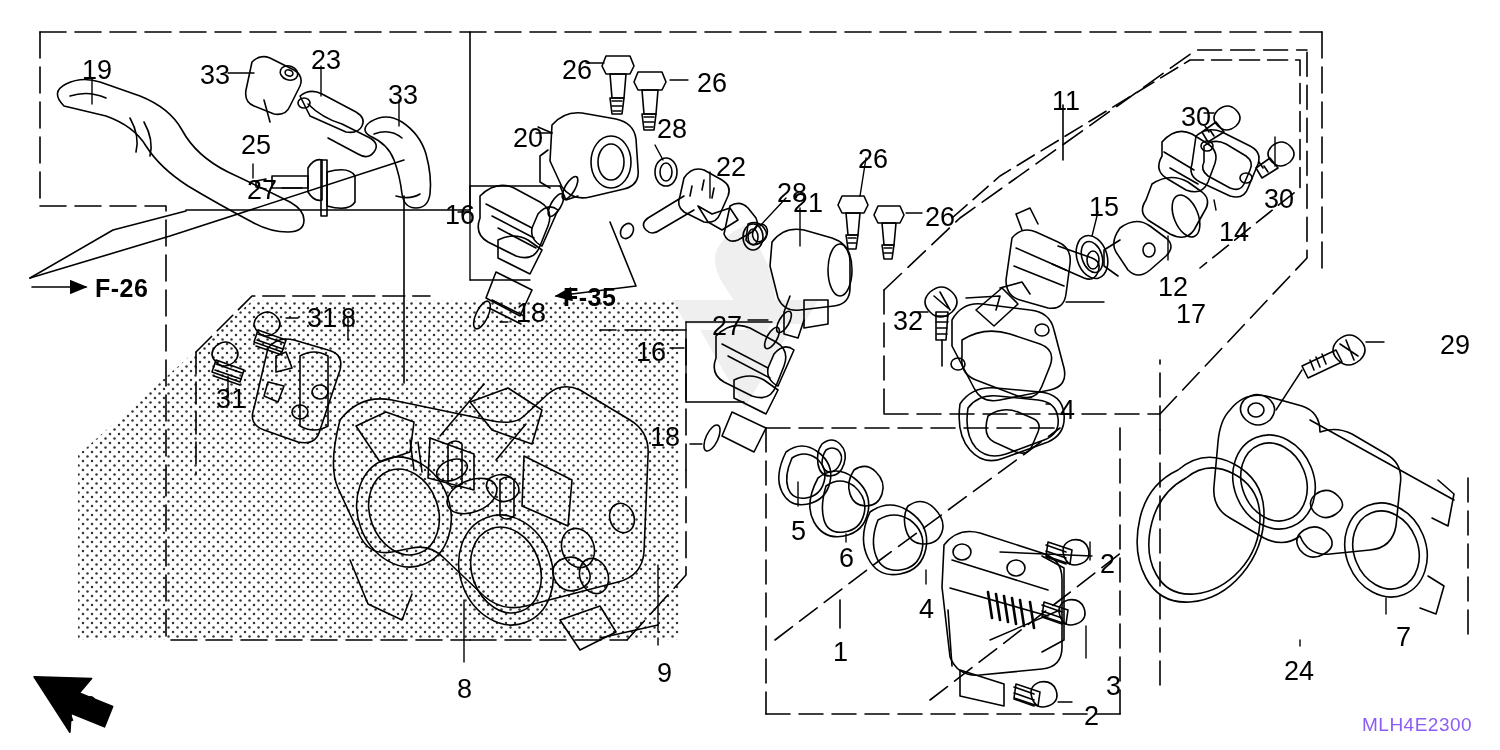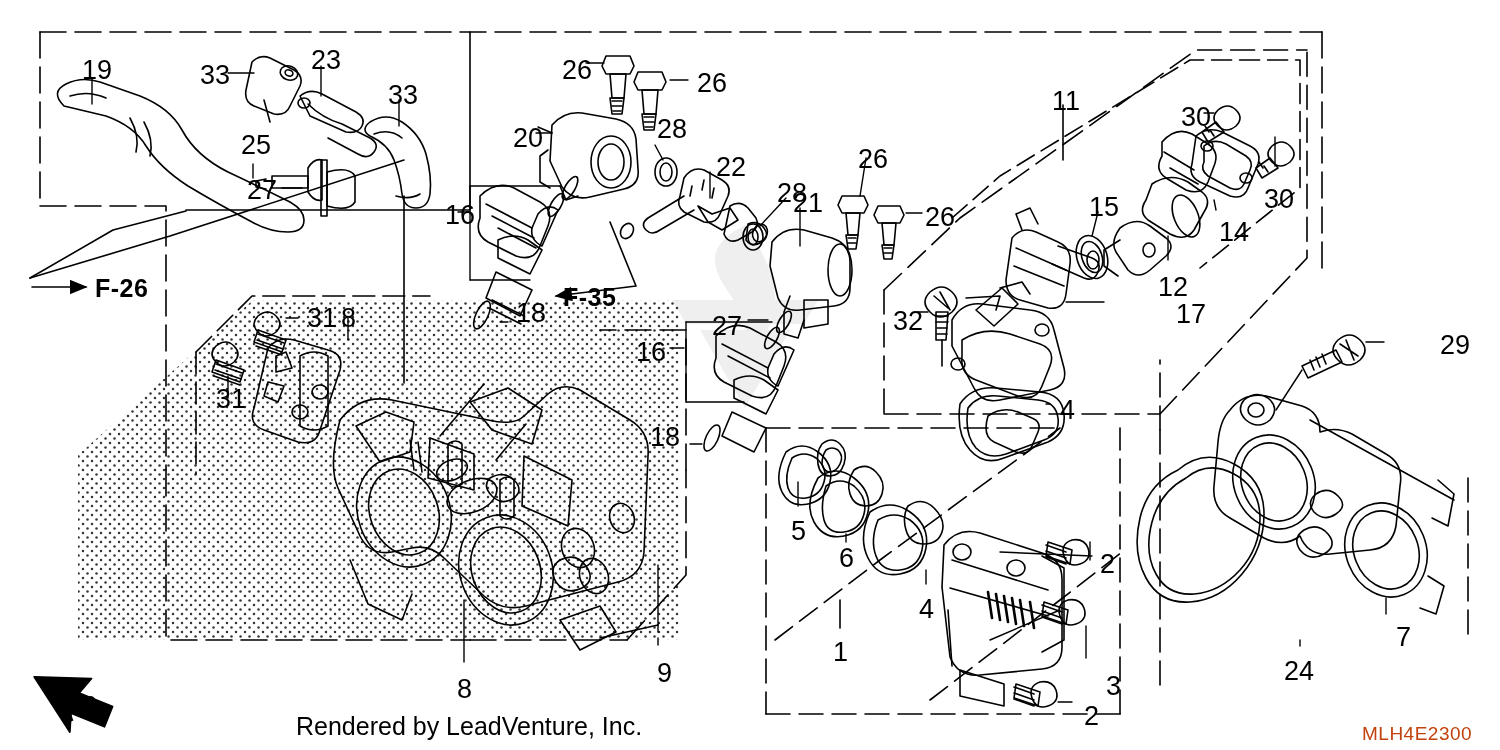--- a/index.html
+++ b/index.html
@@ -7,21 +7,21 @@
        font-family:"Liberation Sans",sans-serif;color:#000;}
   #stage{position:absolute;inset:0;width:1500px;height:750px;}
   svg.layer{position:absolute;left:0;top:0;width:1500px;height:750px;overflow:visible;}
   .callout{position:absolute;font-family:"Liberation Sans",sans-serif;font-weight:400;
            font-size:27px;line-height:1;color:#000;white-space:nowrap;}
   .xref{position:absolute;font-family:"Liberation Sans",sans-serif;font-weight:bold;
         font-size:25px;letter-spacing:.5px;color:#000;white-space:nowrap;}
   .credit{position:absolute;font-family:"Liberation Sans",sans-serif;font-size:25px;
           color:#000;white-space:nowrap;}
   .diagcode{position:absolute;font-family:"Liberation Sans",sans-serif;font-size:19px;
-            letter-spacing:.5px;color:#c2410c;white-space:nowrap;margin-top:9px;}
+            letter-spacing:.5px;color:#8b5cf6;white-space:nowrap;}
   .frlabel{position:absolute;font-family:"Liberation Sans",sans-serif;font-weight:bold;
            font-size:26px;color:#000;white-space:nowrap;
            transform:rotate(-20deg);transform-origin:0 0;}
   .wm{position:absolute;font-family:"Liberation Sans",sans-serif;font-weight:bold;
       color:#eeeeee;white-space:nowrap;user-select:none;}
 </style>
 </head>
 <body>
 
 <div id="stage">
@@ -506,16 +506,15 @@
       <div class="callout" style="left: 1440px; top: 332px;">29</div>
       <div class="callout" style="left: 1396px; top: 624px;">7</div>
       <div class="callout" style="left: 1284px; top: 658px;">24</div>
     </div>
 
   <div class="xref" style="left:95px;top:274px;">F-26</div>
   <div class="xref" style="left:563px;top:283px;">F-35</div>
 
   <div class="frlabel" style="left:60px;top:700px;">FR.</div>
 
-  <div class="credit" style="left:296px;top:712px;">Rendered by LeadVenture, Inc.</div>
 
   <div class="diagcode" style="left:1362px;top:714px;">MLH4E2300</div>
 </div>
 
 </body></html>

